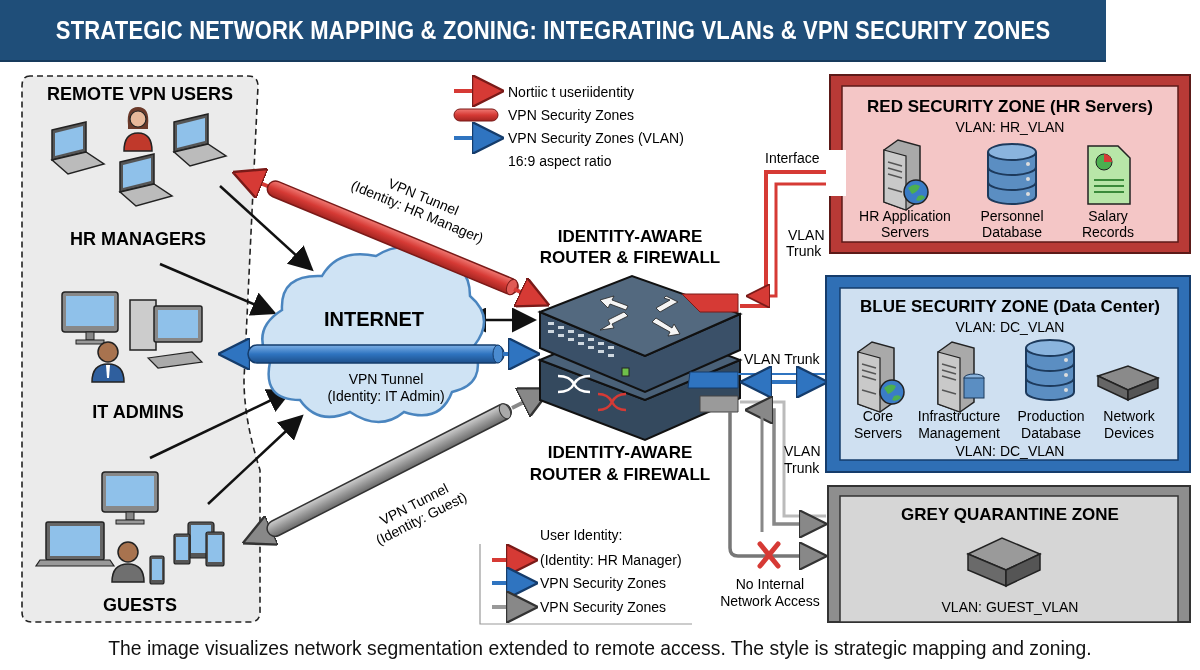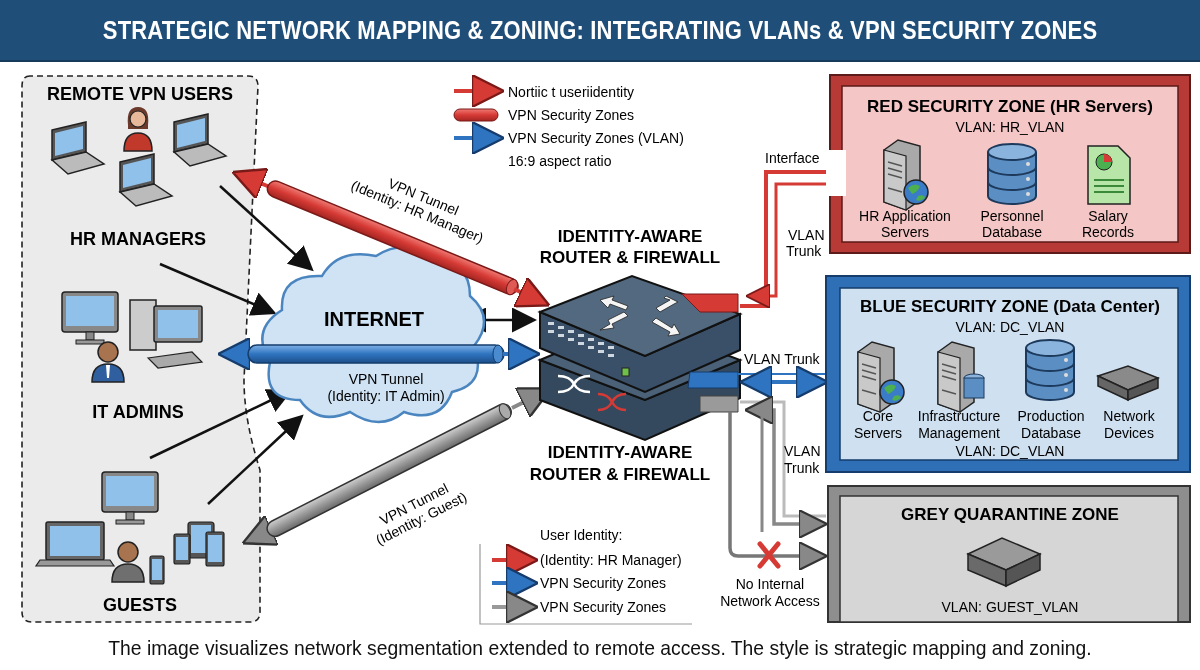--- a/index.html
+++ b/index.html
@@ -1,18 +1,18 @@
 <!DOCTYPE html>
 <html><head>
 <meta charset="utf-8">
 <style>
   html, body { margin:0; padding:0; }
   body { width:1200px; height:670px; background:#ffffff; position:relative; overflow:hidden;
          font-family:"Liberation Sans", sans-serif; color:#111; }
-  .header { position:absolute; left:0; top:0; width:1200px; height:60px; background:#1f4e79;
+  .header { position:absolute; left:0; top:0; width:1106px; height:60px; background:#1f4e79;
             border-bottom:2px solid #163a5c; display:flex; align-items:center; justify-content:center; }
   .header h1 { margin:0; color:#fff; font-size:25px; font-weight:700; letter-spacing:0.2px;
                transform:scaleX(0.88); white-space:nowrap; font-family:"Liberation Sans", sans-serif; }
   svg.diagram { position:absolute; left:0; top:62px; }
   .caption { position:absolute; left:0; top:636px; width:1200px; text-align:center; font-size:21px;
              color:#111; transform:scaleX(0.92); white-space:nowrap; }
   text { font-family:"Liberation Sans", sans-serif; }
   .bold { font-weight:700; }
 </style>
 </head>

